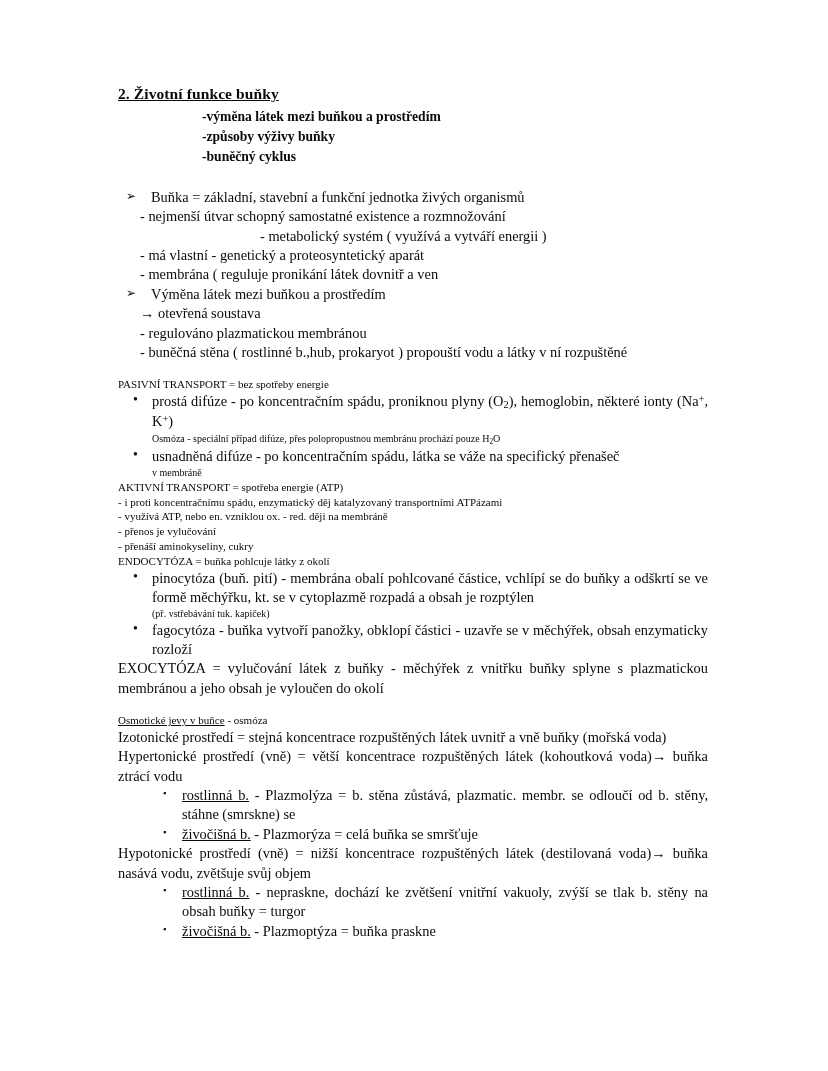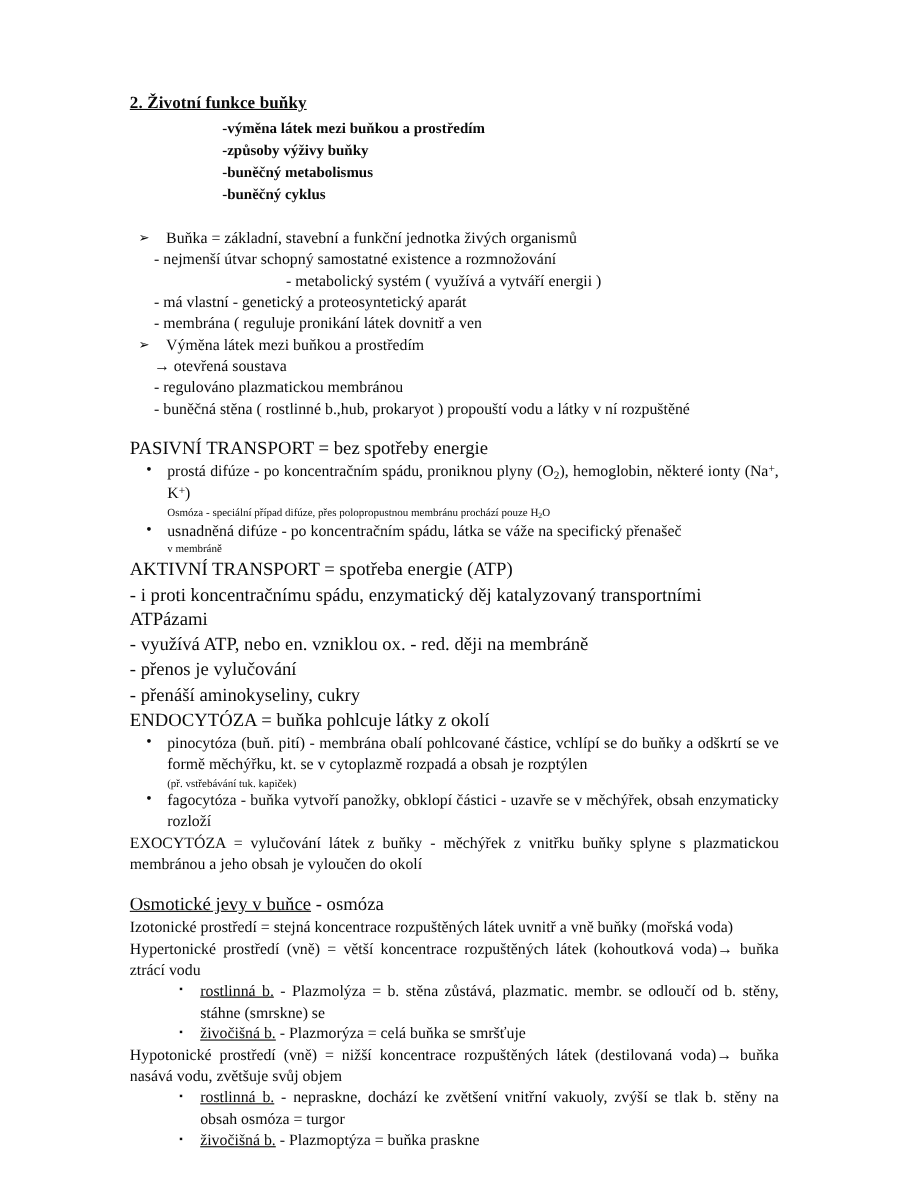--- a/index.html
+++ b/index.html
@@ -50,21 +50,21 @@
     line-height: 1.46;
     margin-left: 84px;
   }
 
   
   .blk { margin: 0; }
   .gap-sm { height: 11px; }
   .gap-md { height: 15px; }
 
   .line {
-    font-size: 17px;
+    font-size: 11px;
     line-height: 1.345;
     margin: 0;
   }
 
   
   .arrow-item {
     position: relative;
     padding-left: 33px;
     font-size: 14.4px;
     line-height: 1.345;
@@ -145,21 +145,20 @@
 </head>
 <body>
 
 <div class="page">
   <div class="content">
 
     <div class="doc-title">2. Životní funkce buňky</div>
     <ul class="subtitle-list">
       <li>-výměna látek mezi buňkou a prostředím</li>
       <li>-způsoby výživy buňky</li>
-      <li>-buněčný metabolismus</li>
       <li>-buněčný cyklus</li>
     </ul>
 
     <div class="gap-sm"></div>
 
     <div class="blk">
       <div class="arrow-item">
         <span class="bul">➢</span>
         <span>Buňka = základní, stavební a funkční jednotka živých organismů</span>
       </div>
@@ -235,21 +234,21 @@
       </div>
       <div class="sq-item">
         <span class="bul">▪</span>
         <span class="txt"><span class="u">živočišná b.</span><span> - Plazmorýza = celá buňka se smršťuje</span></span>
       </div>
 
       <div class="para justify">Hypotonické prostředí (vně) = nižší koncentrace rozpuštěných látek (destilovaná voda)→ buňka nasává vodu, zvětšuje svůj objem</div>
 
       <div class="sq-item">
         <span class="bul">▪</span>
-        <span class="txt"><span class="u">rostlinná b.</span><span> - nepraskne, dochází ke zvětšení vnitřní vakuoly, zvýší se tlak b. stěny na obsah osmóza = turgor</span></span>
+        <span class="txt"><span class="u">rostlinná b.</span><span> - nepraskne, dochází ke zvětšení vnitřní vakuoly, zvýší se tlak b. stěny na obsah buňky = turgor</span></span>
       </div>
       <div class="sq-item">
         <span class="bul">▪</span>
         <span class="txt"><span class="u">živočišná b.</span><span> - Plazmoptýza = buňka praskne</span></span>
       </div>
     </div>
 
   </div>
 </div>
 

